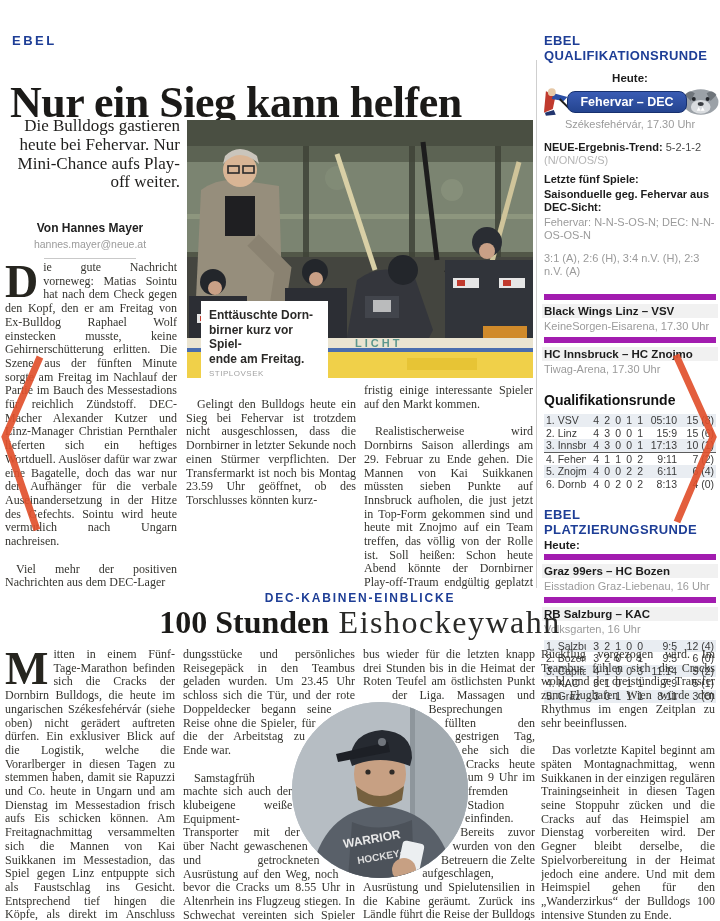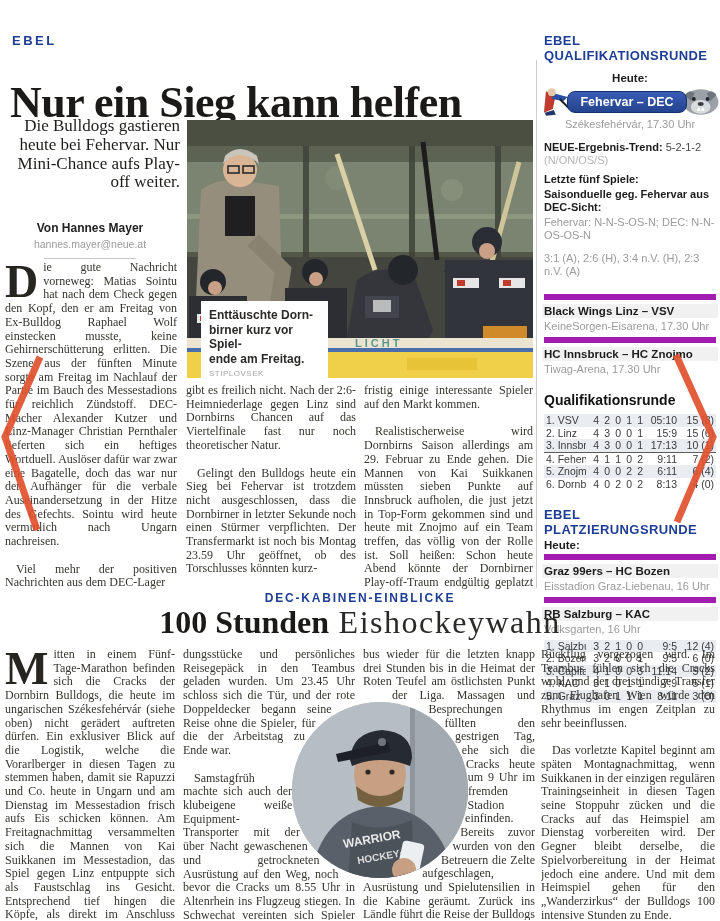--- a/index.html
+++ b/index.html
@@ -106,21 +106,20 @@
     <div class="who" data-name="author-name">Von Hannes Mayer</div>
     <div class="mail" data-name="author-email">hannes.mayer@neue.at</div>
     <div class="rule" data-name="byline-divider"></div>
   </div>
 
   <div class="bodycol" id="tcol1" data-name="article-column-1">
     <p><span class="dropcap" data-name="drop-cap">D</span><span data-name="body-text">ie gute Nachricht vorneweg: Matias Sointu hat nach dem Check gegen den Kopf, den er am Freitag von Ex-Bulldog Raphael Wolf einstecken musste, keine Gehirnerschütterung erlitten. Die Szene aus der fünften Minute sorgte am Freitag im Nachlauf der Partie im Bauch des Messestadions für reichlich Zündstoff. DEC-Macher Alexander Kutzer und Linz-Manager Christian Pernthaler lieferten sich ein heftiges Wortduell. Auslöser dafür war zwar eine Bagatelle, doch das war nur der Aufhänger für die verbale Auseinandersetzung in der Hitze des Gefechts. Sointu wird heute vermutlich nach Ungarn nachreisen.</span></p>
     <p class="indent sp" data-name="body-text">Viel mehr der positiven Nachrichten aus dem DEC-Lager</p>
   </div>
   <div class="bodycol" id="tcol2" data-name="article-column-2">
-    <p data-name="body-text">gibt es freilich nicht. Nach der 2:6-Heimniederlage gegen Linz sind Dornbirns Chancen auf das Viertelfinale fast nur noch theoretischer Natur.</p>
     <p class="indent sp" data-name="body-text">Gelingt den Bulldogs heute ein Sieg bei Fehervar ist trotzdem nicht ausgeschlossen, dass die Dornbirner in letzter Sekunde noch einen Stürmer verpflichten. Der Transfermarkt ist noch bis Montag 23.59 Uhr geöffnet, ob des Torschlusses könnten kurz-</p>
   </div>
   <div class="bodycol" id="tcol3" data-name="article-column-3">
     <p data-name="body-text">fristig einige interessante Spieler auf den Markt kommen.</p>
     <p class="indent sp" data-name="body-text">Realistischerweise wird Dornbirns Saison allerdings am 29. Februar zu Ende gehen. Die Mannen von Kai Suikkanen müssten sieben Punkte auf Innsbruck aufholen, die just jetzt in Top-Form gekommen sind und heute mit Znojmo auf ein Team treffen, das völlig von der Rolle ist. Soll heißen: Schon heute Abend könnte der Dornbirner Play-off-Traum endgültig geplatzt sein.</p>
   </div>
 
   <div class="photo" data-name="bench-photo">
     <svg data-name="bench-photo-illustration" viewBox="0 0 346 258" width="346" height="258">
       <rect width="346" height="258" fill="#6d7263"></rect>

